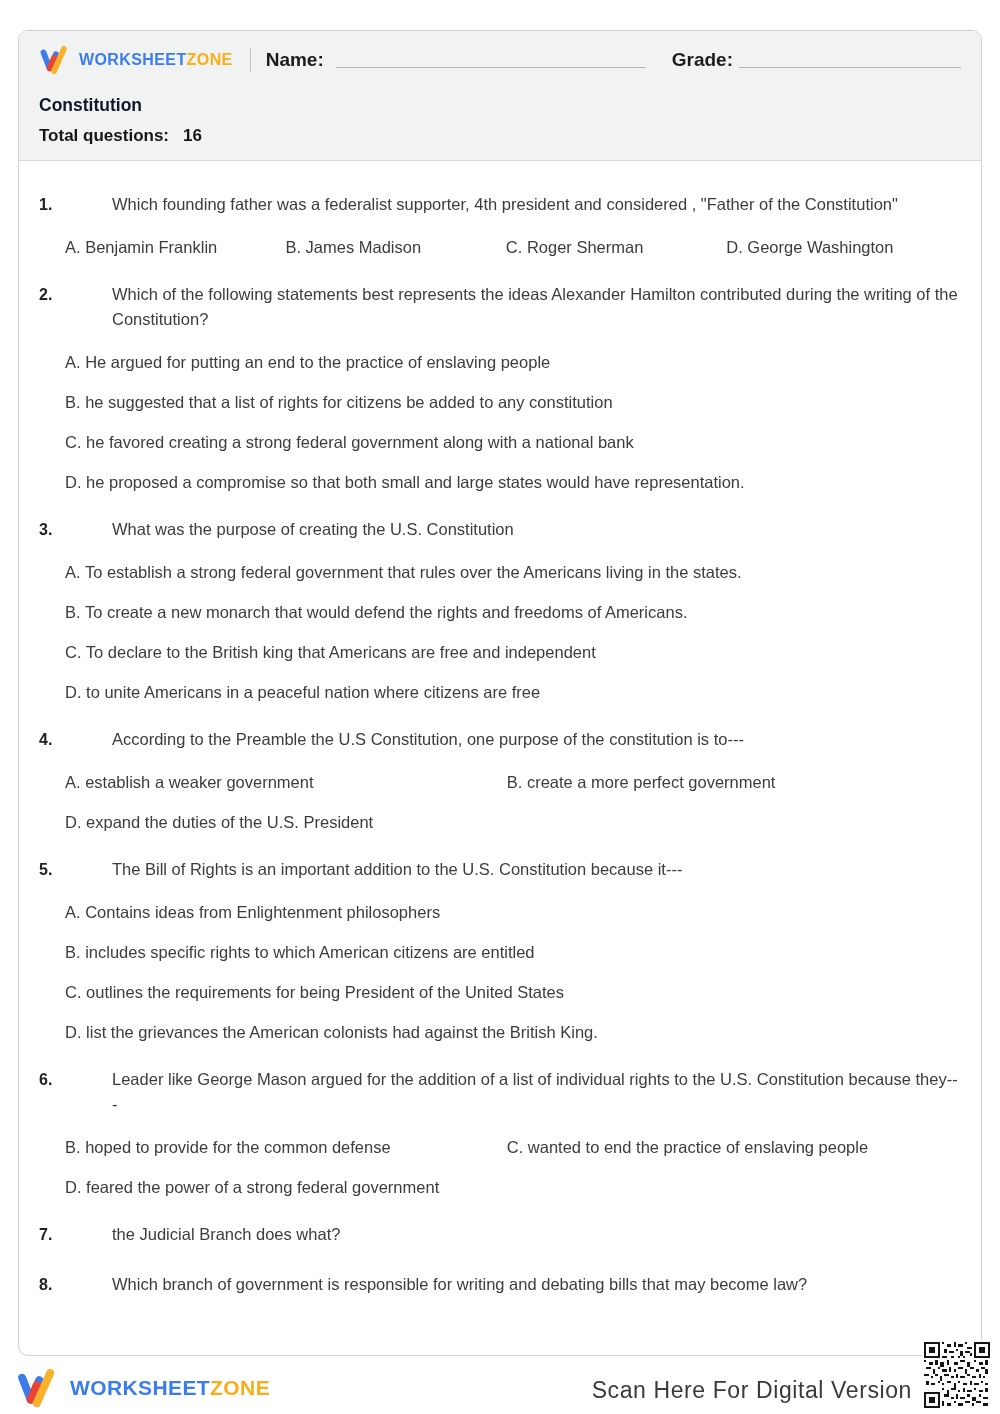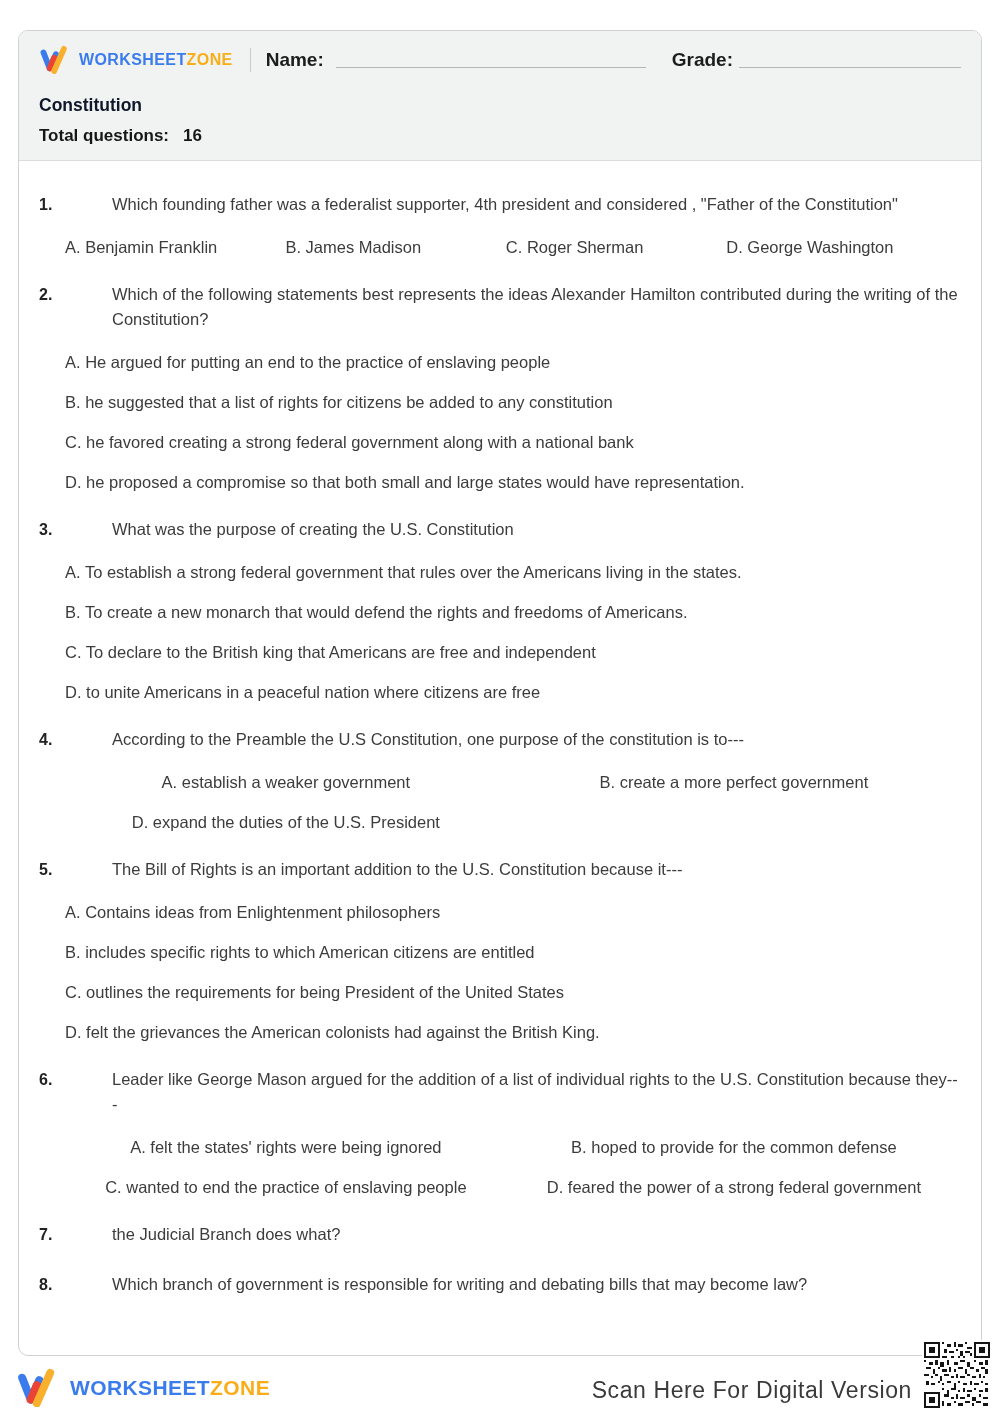--- a/index.html
+++ b/index.html
@@ -38,21 +38,21 @@
 
   
   .questions { padding:31px 20px 0 20px; background:#ffffff; }
   .question { display:flex; margin-bottom:25px; }
   .qnum { flex:0 0 26px; width:26px; font-size:16px; font-weight:700; color:#222222; line-height:25px; }
   .qbody { flex:1 1 auto; min-width:0; }
   .qtext { font-size:16.5px; color:#3c3c3c; line-height:25px;margin-left:47px; }
   .opts { margin-top:21px; font-size:16.5px; color:#3c3c3c; line-height:19px; }
   .opts.stacked > div + div { margin-top:21px; }
   .opts.cols4 { display:grid; grid-template-columns:24.6% 24.6% 24.6% 1fr; }
-  .opts.cols2 { display:grid; grid-template-columns:49.3% 1fr; row-gap:21px;text-align:center; }
+  .opts.cols2 { display:grid; grid-template-columns:49.3% 1fr; row-gap:21px; }
   .opt { white-space:nowrap; overflow:visible; }
 
   
   .footer-logo { position:absolute; left:16px; bottom:7px; display:flex; align-items:center; gap:10px; }
   .footer-brand-text { font-size:21px; font-weight:800; letter-spacing:0.4px; white-space:nowrap; }
   .footer-brand-text .w1 { color:#3b7ced; }
   .footer-brand-text .w2 { color:#f9ae19; }
   .scan-text {
     position:absolute; right:88px; bottom:10px;
     font-size:23px; color:#3a3a3a; letter-spacing:0.6px; white-space:nowrap;
@@ -145,31 +145,30 @@
     </div>
 
     <div class="question">
       <div class="qnum">5.</div>
       <div class="qbody">
         <div class="qtext">The Bill of Rights is an important addition to the U.S. Constitution because it---</div>
         <div class="opts stacked">
           <div class="opt">A. Contains ideas from Enlightenment philosophers</div>
           <div class="opt">B. includes specific rights to which American citizens are entitled</div>
           <div class="opt">C. outlines the requirements for being President of the United States</div>
-          <div class="opt">D. felt the grievances the American colonists had against the British King.</div>
+          <div class="opt">D. list the grievances the American colonists had against the British King.</div>
         </div>
       </div>
     </div>
 
     <div class="question">
       <div class="qnum">6.</div>
       <div class="qbody">
         <div class="qtext">Leader like George Mason argued for the addition of a list of individual rights to the U.S. Constitution because they---</div>
         <div class="opts cols2">
-          <span class="opt">A. felt the states' rights were being ignored</span>
           <span class="opt">B. hoped to provide for the common defense</span>
           <span class="opt">C. wanted to end the practice of enslaving people</span>
           <span class="opt">D. feared the power of a strong federal government</span>
         </div>
       </div>
     </div>
 
     <div class="question">
       <div class="qnum">7.</div>
       <div class="qbody">

